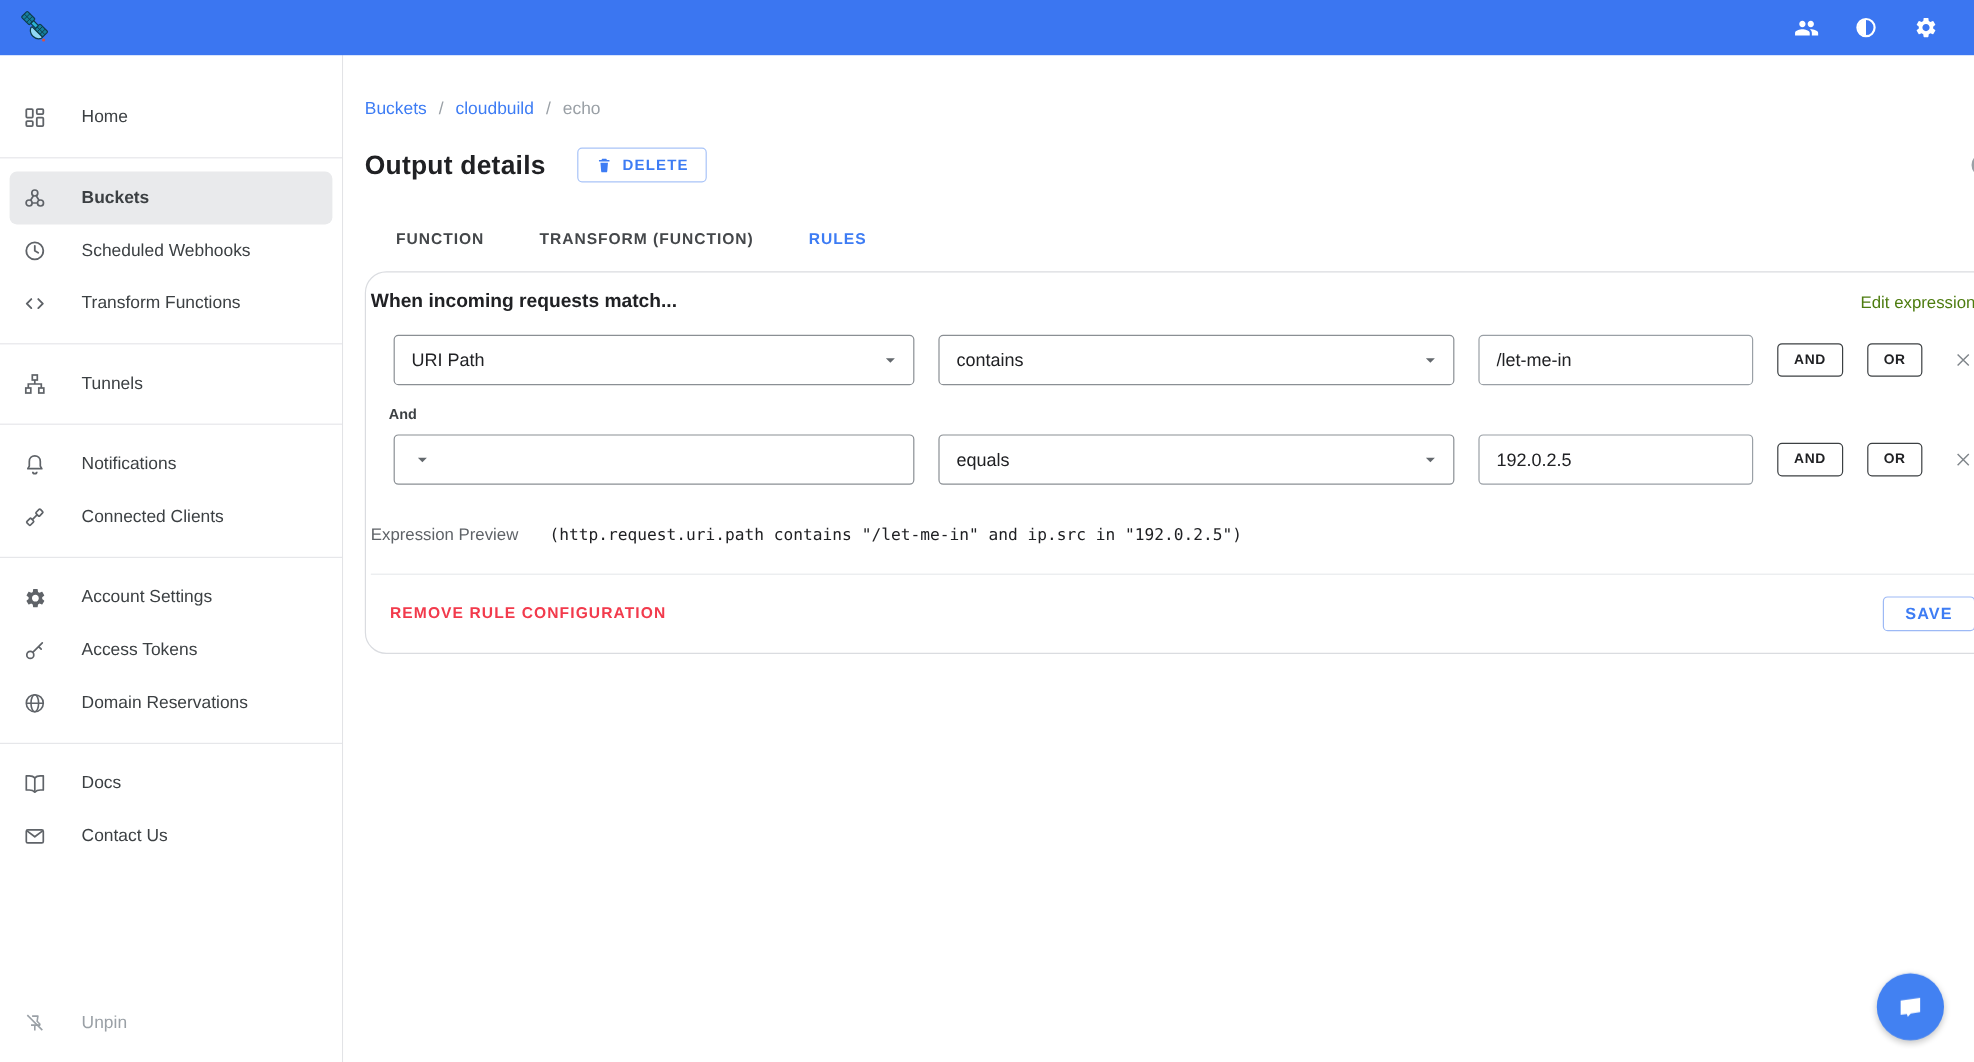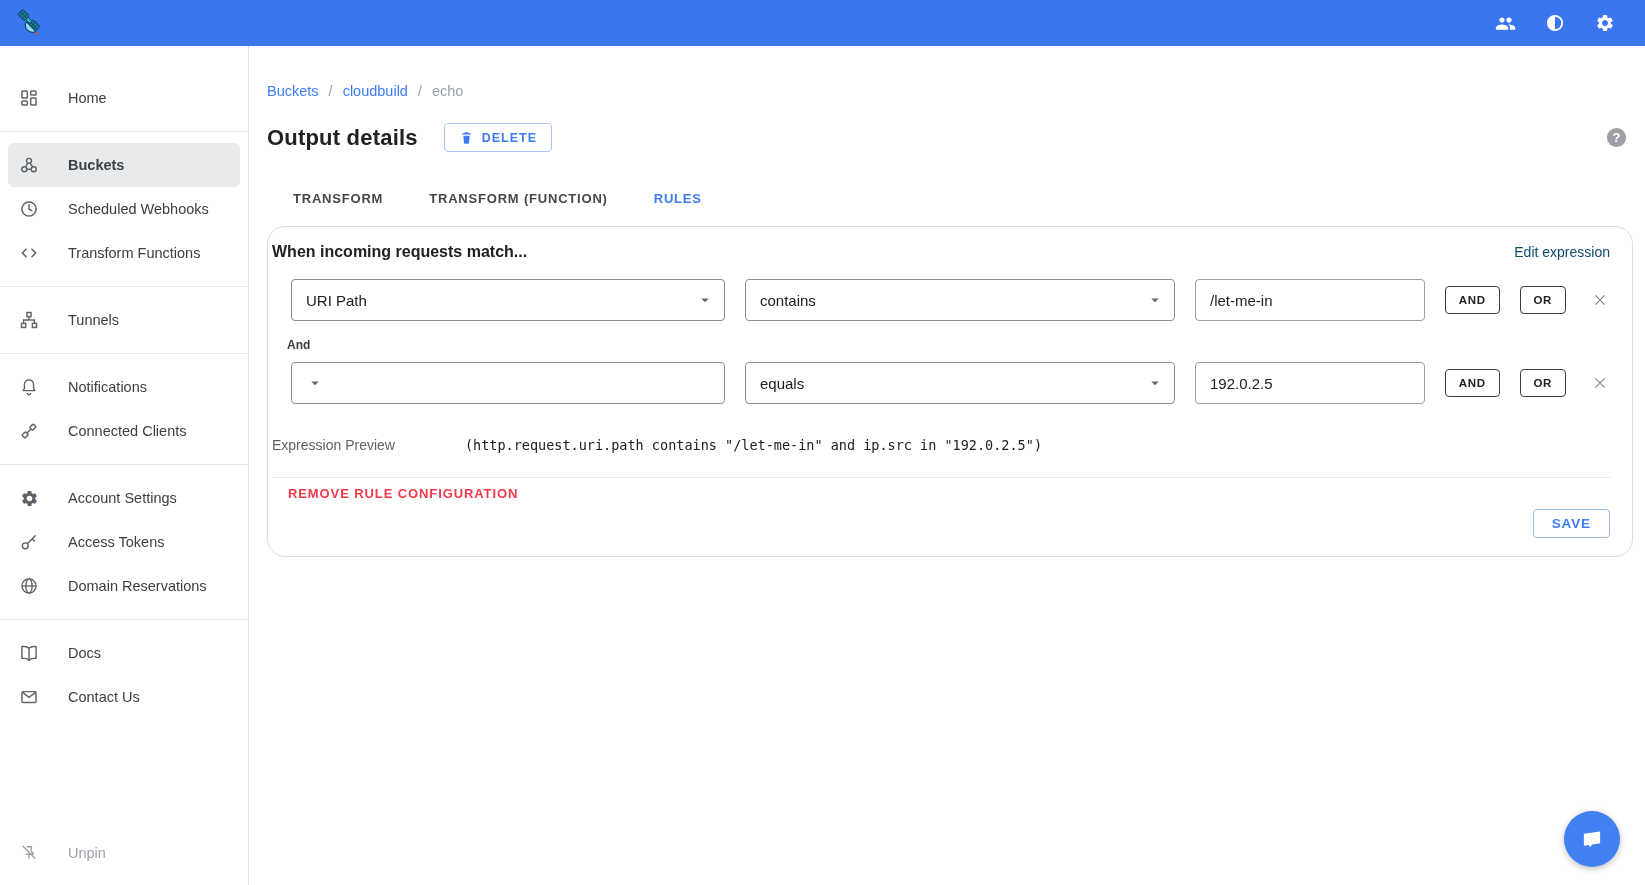--- a/index.html
+++ b/index.html
@@ -11,21 +11,21 @@
     padding:0 28px 0 13px; position:relative; z-index:5; }
   .logo { width:32px; height:32px; display:flex; align-items:center; justify-content:center; }
   .topbar-actions { margin-left:auto; display:flex; align-items:center; gap:26px; }
   .tb-btn { background:none; border:none; width:24px; height:24px; cursor:pointer;
     display:flex; align-items:center; justify-content:center; color:#fff; }
 
   
   .shell { display:flex; height:839px; }
 
   
-  .sidebar { width:249px; border-right:1px solid #e2e3e6; display:flex; flex-direction:column;
+  .sidebar { width:286px; border-right:1px solid #e2e3e6; display:flex; flex-direction:column;
     padding-top:30px; background:#fff; flex:none; }
   .nav-item { height:44px; display:flex; align-items:center; margin:0 8px; padding-left:10px;
     border-radius:6px; cursor:pointer; color:#3c4043; }
   .nav-item.selected { background:#e9eaec; font-weight:bold; }
   .nav-icon { width:22px; height:22px; color:#5f6368; display:flex; align-items:center; justify-content:center; flex:none; }
   .nav-label { margin-left:28px; font-size:14.5px; white-space:nowrap; }
   .nav-divider { border-top:1px solid #e6e7ea; margin:11px 0; }
   .nav-item.unpin { margin-top:auto; margin-bottom:10px; color:#9aa0a6; }
   .nav-item.unpin .nav-icon { color:#9aa0a6; }
 
@@ -48,47 +48,47 @@
   .tabs { margin-top:26px; display:flex; align-items:center; gap:22px; padding-left:14px; height:40px; }
   .tab { background:none; border:none; font-family:inherit; font-size:13px; font-weight:bold;
     letter-spacing:.8px; color:#44474a; padding:10px 12px; cursor:pointer; }
   .tab.active { color:#3d7cf4; }
 
   
   .card { margin-top:8px; border:1px solid #dadce0; border-radius:18px;
     padding:16px 22px 18px 4px; background:#fff; }
   .card-head { display:flex; align-items:center; }
   .card-heading { font-size:16px; font-weight:bold; color:#202124; }
-  .edit-link { margin-left:auto; color:#0c4a6e; font-size:14px; cursor:pointer; text-decoration:none; }
+  .edit-link { margin-left:auto; color:#4d7c0f; font-size:14px; cursor:pointer; text-decoration:none; }
 
   .rule-row { display:flex; align-items:center; gap:20px; margin:18px 0 0 19px; }
   .select { height:42px; border:1px solid #8a8f94; border-radius:4px; display:flex;
     align-items:center; padding:0 10px 0 14px; font-size:15px; color:#202124;
     background:#fff; cursor:pointer; }
   .select .sel-text { flex:1; }
   .select.field { width:434px; }
   .select.op { width:430px; }
   .caret { width:18px; height:18px; color:#63686d; flex:none; }
   .value-input { flex:1; height:42px; border:1px solid #9aa0a6; border-radius:4px;
     font-family:inherit; font-size:15px; color:#202124; padding:0 14px; min-width:0; }
   .logic-btn { height:28px; border:1px solid #3c4043; border-radius:4px; background:#fff;
     font-family:inherit; font-size:11.5px; font-weight:bold; letter-spacing:.6px;
     color:#202124; padding:0 13px; cursor:pointer; flex:none; }
   .row-close { width:20px; height:20px; color:#80868b; cursor:pointer; flex:none; margin-left:4px;
     display:flex; align-items:center; justify-content:center; }
   .and-label { margin:17px 0 0 15px; font-size:12px; font-weight:bold; color:#3c4043; }
   .rule-row.second { margin-top:10px; }
 
-  .preview-row { margin-top:33px; display:flex; align-items:baseline;gap:44px; }
+  .preview-row { margin-top:33px; display:flex; align-items:baseline; }
   .preview-label { font-size:14px; color:#5f6368; flex:none; }
   .preview-code { margin-left:26px; font-family:"DejaVu Sans Mono", monospace;
     font-size:13.5px; color:#202124; white-space:nowrap; }
 
   .card-divider { border-top:1px solid #e8eaed; margin-top:24px; }
-  .card-footer { margin-top:0; display:flex; align-items:flex-start;flex-direction:column; }
+  .card-footer { margin-top:16px; display:flex; align-items:flex-end; }
   .remove-btn { background:none; border:none; color:#f23a4c; font-family:inherit;
     font-size:13px; font-weight:bold; letter-spacing:.9px; padding:8px 16px; cursor:pointer; }
   .save-btn { margin-left:auto; height:29px; border:1px solid #9db9f5; border-radius:4px;
     background:#fff; color:#3d7cf4; font-family:inherit; font-size:13.5px; font-weight:bold;
     letter-spacing:.9px; padding:0 18px; cursor:pointer; }
 
   
   .chat-fab { position:fixed; right:25px; bottom:18px; width:56px; height:56px;
     border-radius:50%; background:#4281f2; display:flex; align-items:center;
     justify-content:center; cursor:pointer; box-shadow:0 2px 6px rgba(0,0,0,.25); }
@@ -302,21 +302,21 @@
       </button>
       <span class="help-fab">
         <svg width="23" height="23" viewBox="0 0 24 24">
             <circle cx="12" cy="12" r="10" fill="#9aa0a6"></circle>
             <text x="12" y="16.6" text-anchor="middle" font-family="Liberation Sans, sans-serif" font-size="13.5" font-weight="bold" fill="#fff">?</text>
           </svg>
       </span>
     </div>
 
     <div class="tabs">
-      <button class="tab">TRANSFORM</button>
+      <button class="tab">FUNCTION</button>
       <button class="tab">TRANSFORM (FUNCTION)</button>
       <button class="tab active">RULES</button>
     </div>
 
     <section class="card">
       <div class="card-head">
         <span class="card-heading">When incoming requests match...</span>
         <a class="edit-link">Edit expression</a>
       </div>
 

